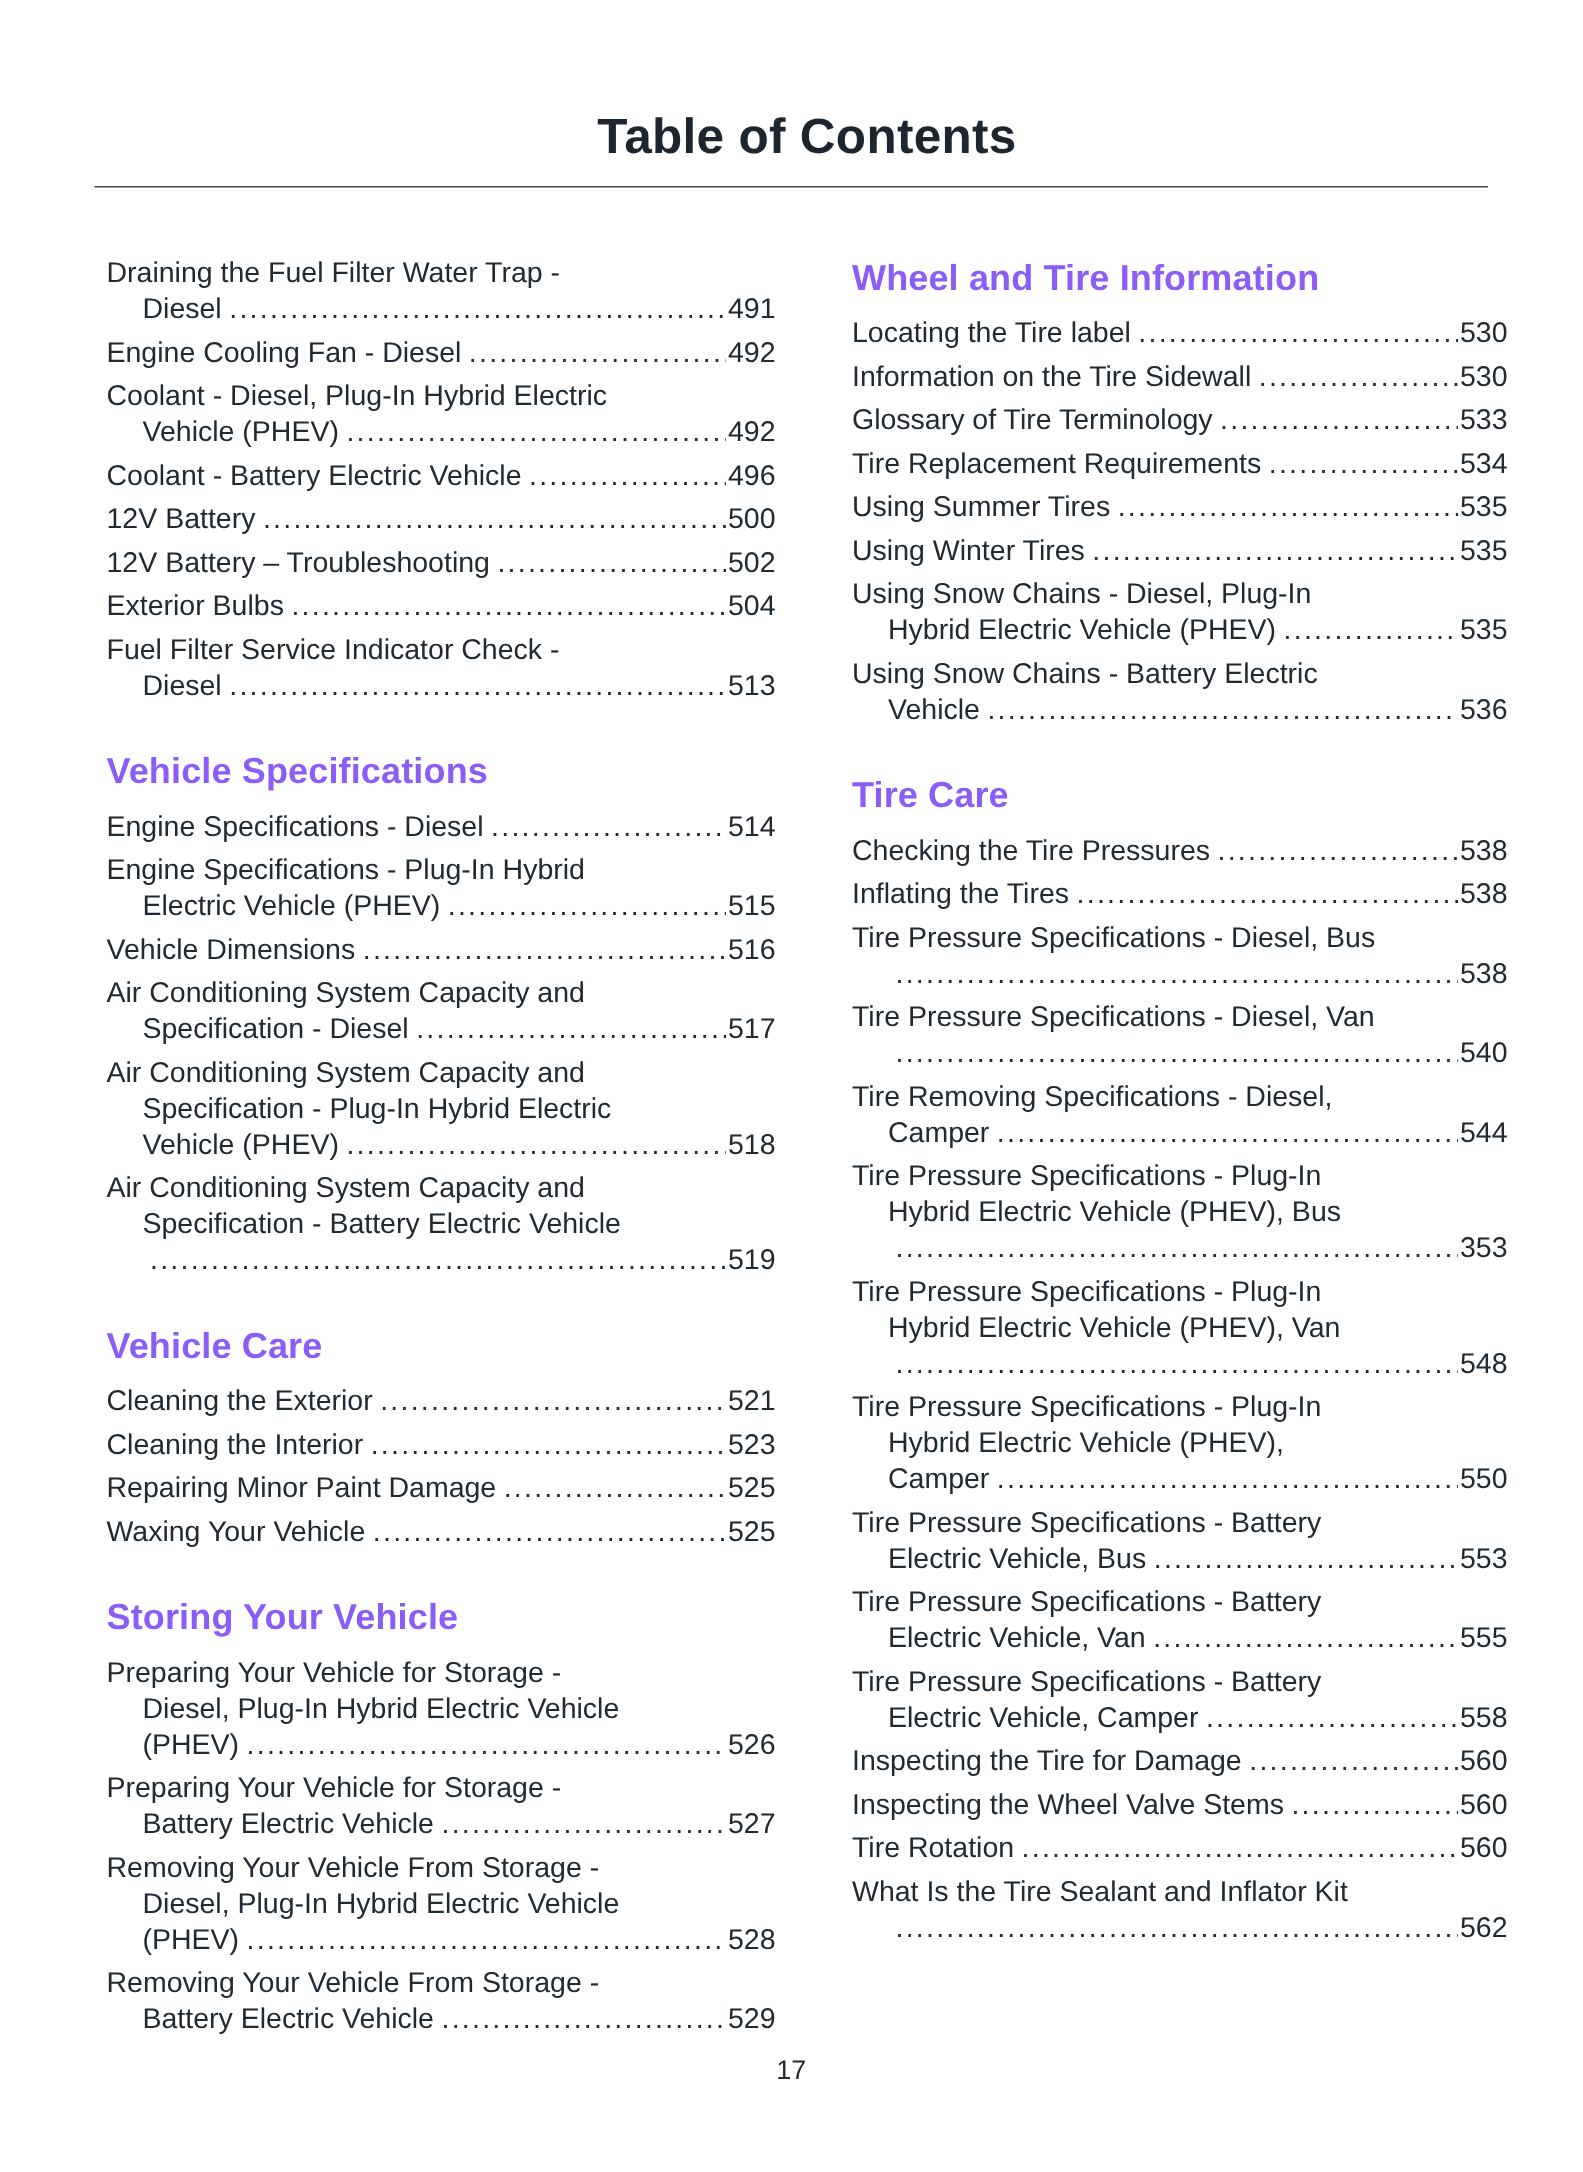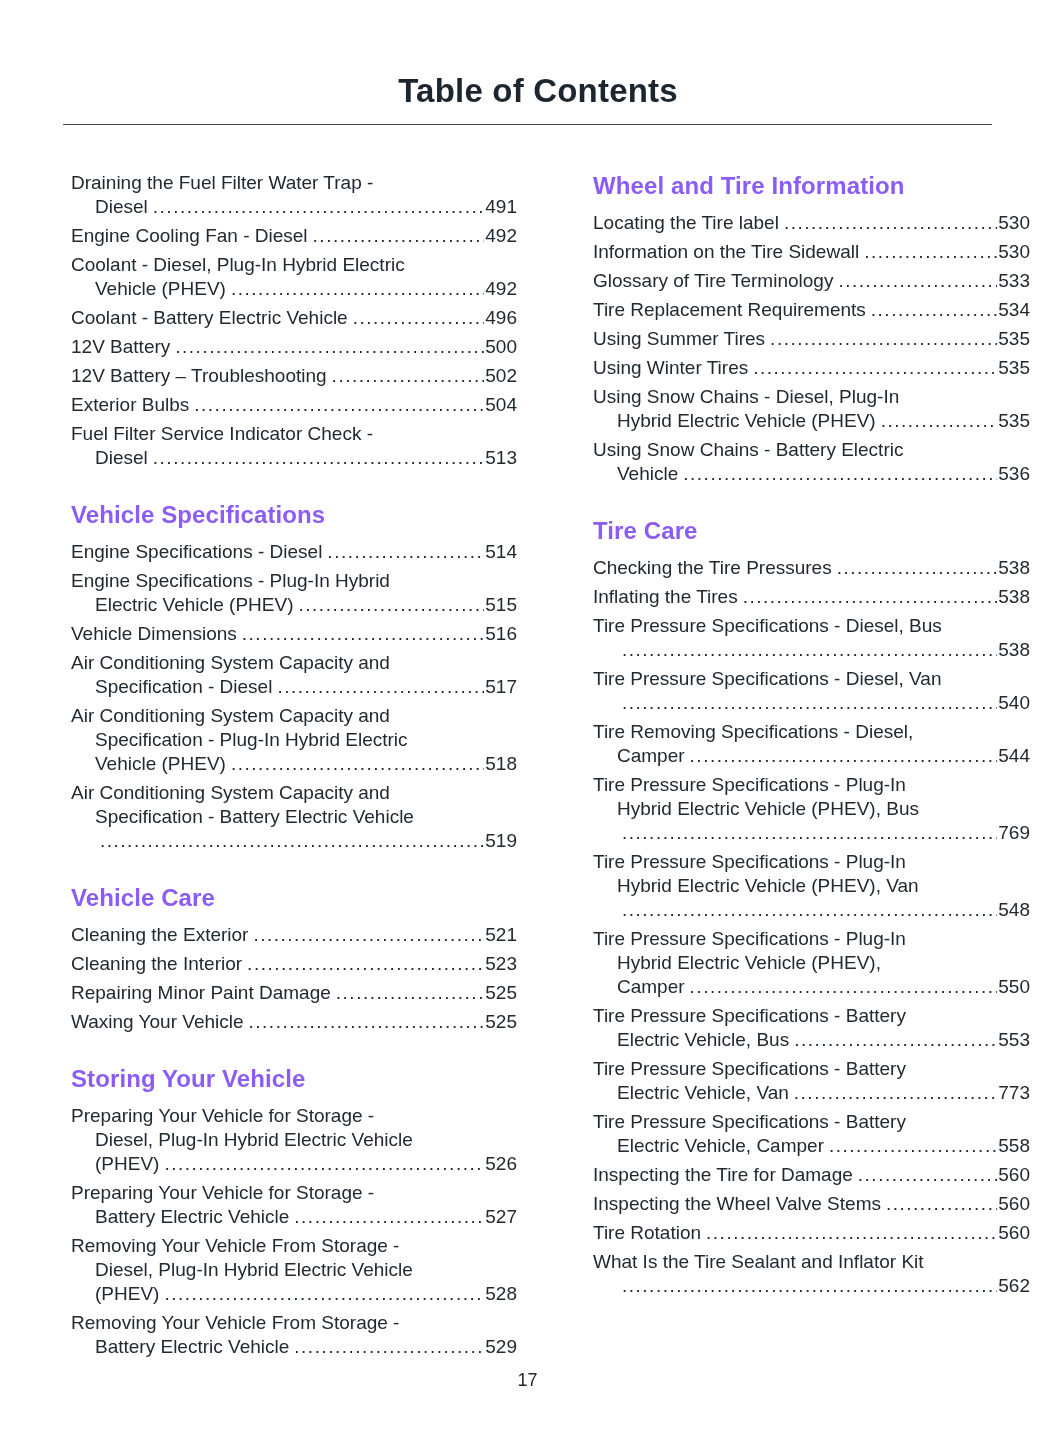--- a/index.html
+++ b/index.html
@@ -27,21 +27,21 @@
     margin-top: 30px;
   }
   .title-rule {
     border: none;
     border-top: 1.5px solid var(--rule-color);
     margin-left: -8px;
     width: 929px;
   }
   .columns {
     display: flex;
-    gap: 76px;
+    gap: 51px;
     margin-top: 46px;
   }
   .col { flex: none; }
   .col-left  { width: 446px; }
   .col-right { width: 437px; }
   .section-heading {
     font-size: 24px;
     line-height: 30px;
     font-weight: 700;
     color: #8b5cf6;
@@ -366,21 +366,21 @@
               <span class="dots">....................................................................................................................................................................................................................................................................</span>
               <span class="pg">544</span>
             </div>
           </div>
           <div class="entry">
             <div class="line">Tire Pressure Specifications - Plug-In</div>
             <div class="line cont">Hybrid Electric Vehicle (PHEV), Bus</div>
             <div class="line cont last">
               <span class="line-text"></span>
               <span class="dots">....................................................................................................................................................................................................................................................................</span>
-              <span class="pg">769</span>
+              <span class="pg">353</span>
             </div>
           </div>
           <div class="entry">
             <div class="line">Tire Pressure Specifications - Plug-In</div>
             <div class="line cont">Hybrid Electric Vehicle (PHEV), Van</div>
             <div class="line cont last">
               <span class="line-text"></span>
               <span class="dots">....................................................................................................................................................................................................................................................................</span>
               <span class="pg">548</span>
             </div>
@@ -400,21 +400,21 @@
               <span class="line-text">Electric Vehicle, Bus</span>
               <span class="dots">....................................................................................................................................................................................................................................................................</span>
               <span class="pg">553</span>
             </div>
           </div>
           <div class="entry">
             <div class="line">Tire Pressure Specifications - Battery</div>
             <div class="line cont last">
               <span class="line-text">Electric Vehicle, Van</span>
               <span class="dots">....................................................................................................................................................................................................................................................................</span>
-              <span class="pg">773</span>
+              <span class="pg">555</span>
             </div>
           </div>
           <div class="entry">
             <div class="line">Tire Pressure Specifications - Battery</div>
             <div class="line cont last">
               <span class="line-text">Electric Vehicle, Camper</span>
               <span class="dots">....................................................................................................................................................................................................................................................................</span>
               <span class="pg">558</span>
             </div>
           </div>

